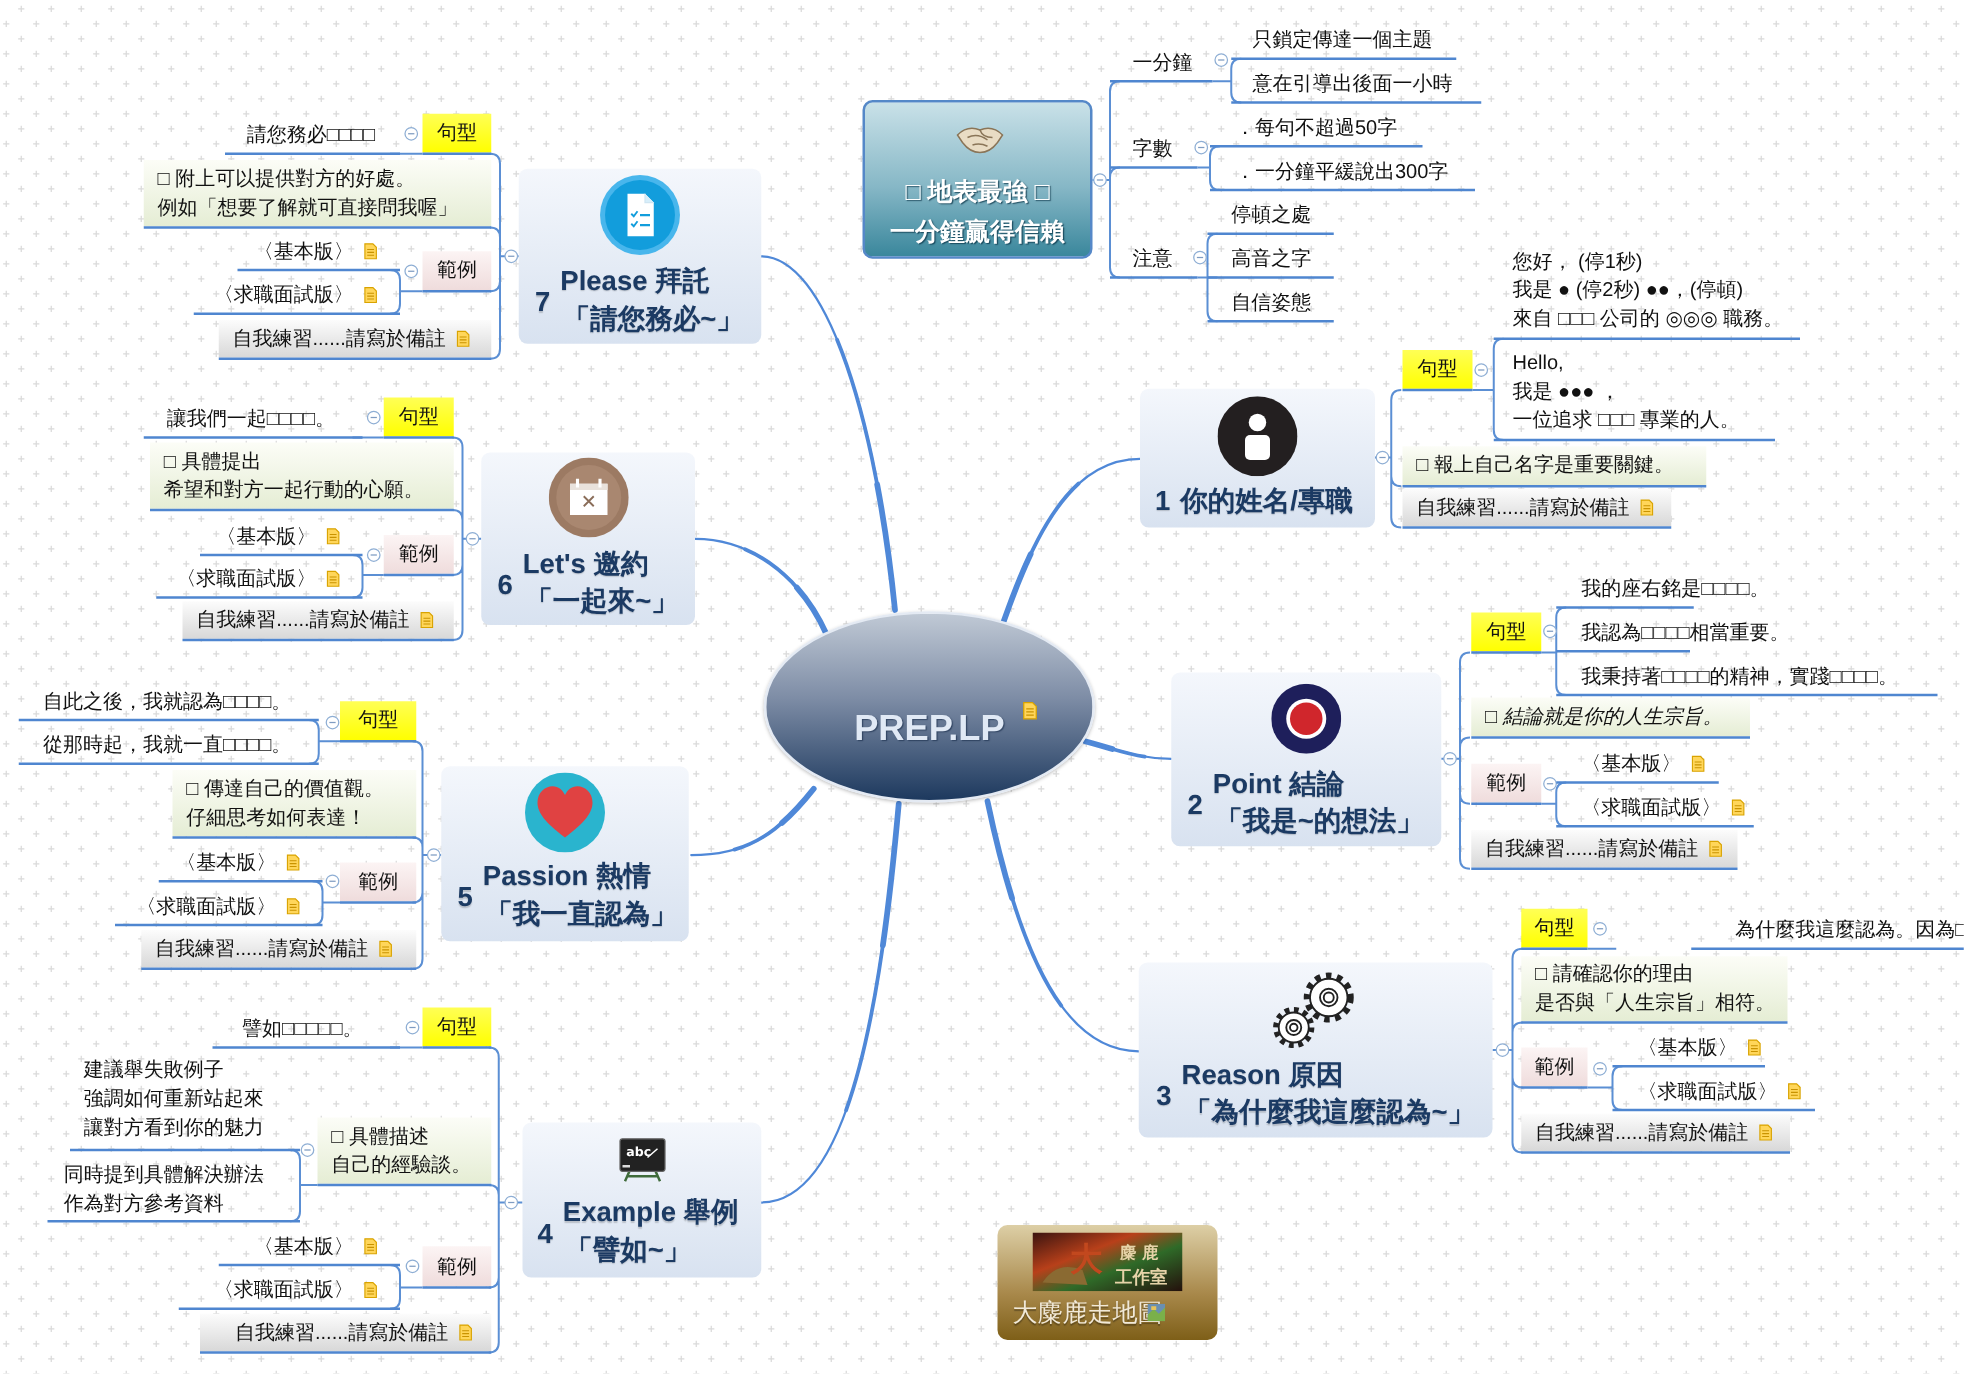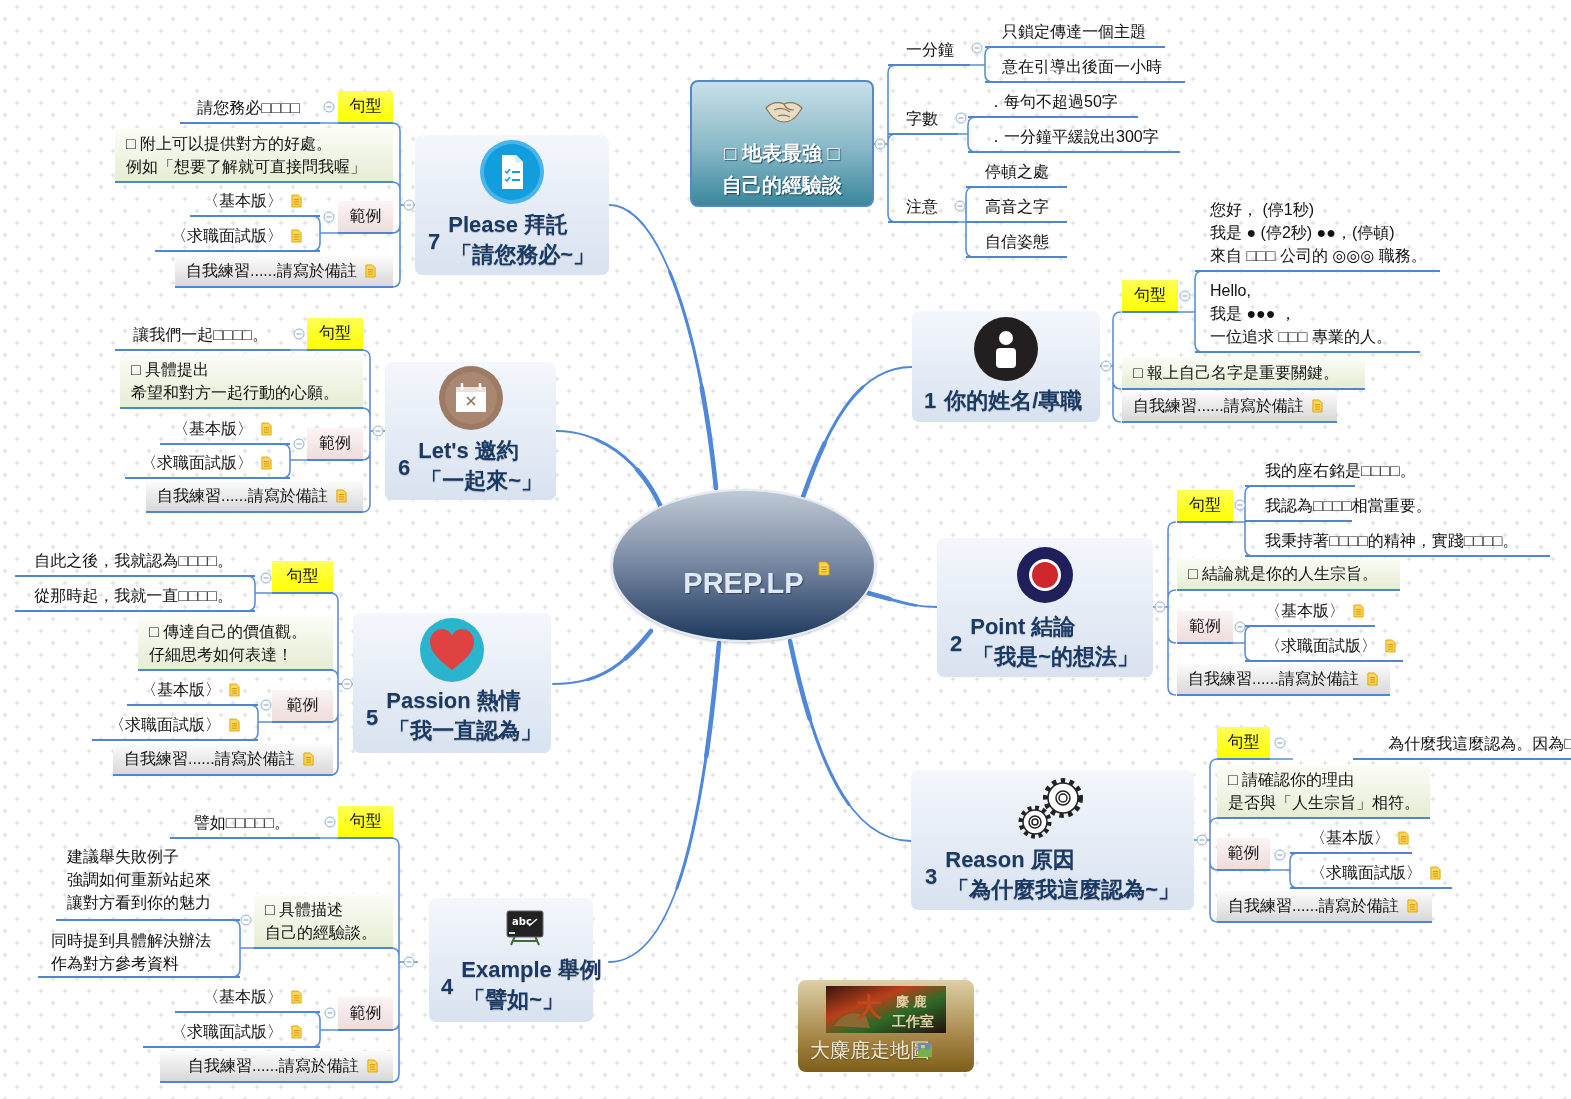--- a/index.html
+++ b/index.html
@@ -91,21 +91,21 @@
       <path d="M3 6h6M3 8.5h6M3 11h6" stroke="#c99300" stroke-width="1"></path>
   </svg>
 </div>
 
 <div id="floating">
   <svg class="abs" style="left:72px;top:14px;" width="40" height="30">
     <path d="M2 12 Q10 4 20 8 Q30 4 38 12 L34 18 Q28 26 20 26 Q12 26 6 18Z" fill="#e9dcc4" stroke="#8a7558" stroke-width="1.2"></path>
     <path d="M10 14 Q18 10 26 16 M14 20 Q20 18 26 21 M20 8 Q22 14 30 14" fill="none" stroke="#8a7558" stroke-width="1.2"></path>
   </svg>
   <div class="t" style="top:58px;">□ 地表最強 □</div>
-  <div class="t" style="top:90px;">自己的經驗談</div>
+  <div class="t" style="top:90px;">一分鐘贏得信賴</div>
 </div>
 <div class="toggle" style="left:880px;top:144px;"></div>
 
 <div class="leaf r" style="left:888px;top:36px;width:82px;height:30px;">
     <span>一分鐘</span>
   </div>
 <div class="toggle" style="left:977px;top:48px;"></div>
 <div class="leaf r" style="left:985px;top:18px;width:180px;height:30px;padding-left:17px;">
     <span>只鎖定傳達一個主題</span>
   </div>
@@ -190,21 +190,21 @@
 <div class="toggle" style="left:1240px;top:505px;"></div>
 <div class="leaf r" style="left:1245px;top:457px;width:110px;height:30px;padding-left:20px;">
     <span>我的座右銘是□□□□。</span>
   </div>
 <div class="leaf r" style="left:1245px;top:492px;width:107px;height:30px;padding-left:20px;">
     <span>我認為□□□□相當重要。</span>
   </div>
 <div class="leaf r" style="left:1245px;top:527px;width:305px;height:30px;padding-left:20px;">
     <span>我秉持著□□□□的精神，實踐□□□□。</span>
   </div>
-<div class="leaf tip" style="left:1177px;top:558px;width:223px;height:33px;"><span>□ 結論就是你的人生宗旨。</span></div>
+<div class="leaf tip" style="left:1177px;top:558px;width:223px;height:33px;font-style:italic;"><span>□ 結論就是你的人生宗旨。</span></div>
 <div class="leaf tag pink" style="left:1177px;top:611px;width:56px;height:33px;">
     <span>範例</span>
   </div>
 <div class="toggle" style="left:1240px;top:627px;"></div>
 <div class="leaf r" style="left:1245px;top:597px;width:130px;height:30px;padding-left:20px;">
     <span>〈基本版〉</span>
     <svg class="note" viewBox="0 0 12 15">
       <path d="M1 1h7l3 3v10H1z" fill="#ffd65a" stroke="#d9a300"></path>
       <path d="M3 6h6M3 8.5h6M3 11h6" stroke="#c99300"></path>
     </svg>
@@ -276,21 +276,21 @@
     </svg>
   </div>
 <div class="leaf practice" style="left:1217px;top:891px;width:215px;height:32px;">
     <span>自我練習......請寫於備註</span>
     <svg class="note" viewBox="0 0 12 15">
       <path d="M1 1h7l3 3v10H1z" fill="#ffd65a" stroke="#d9a300"></path>
       <path d="M3 6h6M3 8.5h6M3 11h6" stroke="#c99300"></path>
     </svg>
   </div>
 
-<div class="topic" style="left:418px;top:898px;width:164px;height:124px;margin-left:11px;">
+<div class="topic" style="left:418px;top:898px;width:191px;height:124px;">
   <svg class="ticon" style="left:76px;top:12px;" width="40" height="36">
     <path d="M10 26 L6 35 M30 26 L34 35 M8 31 H32" stroke="#3f6b3a" stroke-width="2"></path>
     <rect x="2" y="1" width="36" height="26" rx="2" fill="#222" stroke="#666"></rect>
     <text x="7" y="15" font-size="10" fill="#fff" font-family="DejaVu Sans, sans-serif">abc</text>
     <path d="M24 16 L32 9" stroke="#fff" stroke-width="1.2"></path>
       <rect x="4" y="22" width="6" height="2" fill="#ddd"></rect>
   </svg>
   <div class="ttl" style="left:12px;top:57px;">
     <span class="num">4</span>
     <span class="col">

